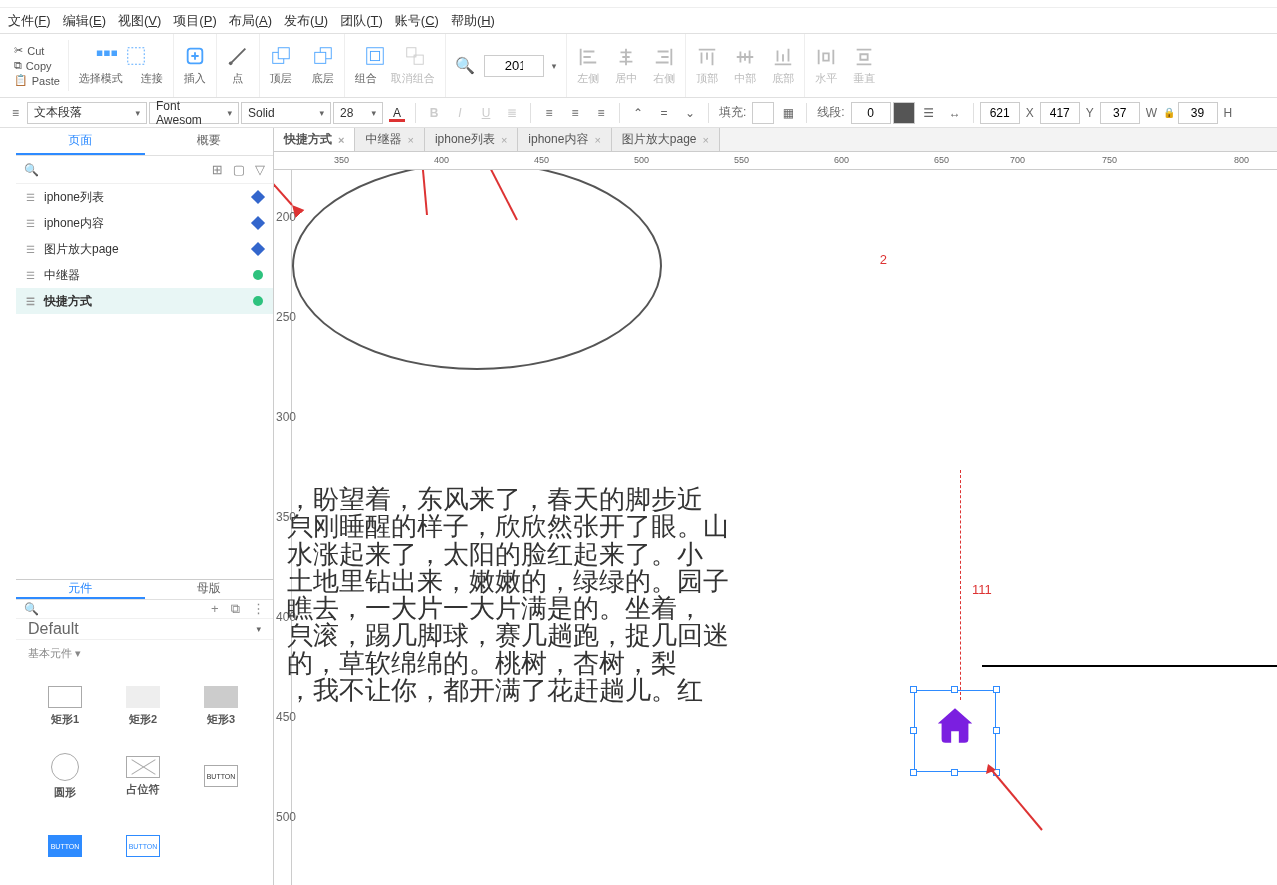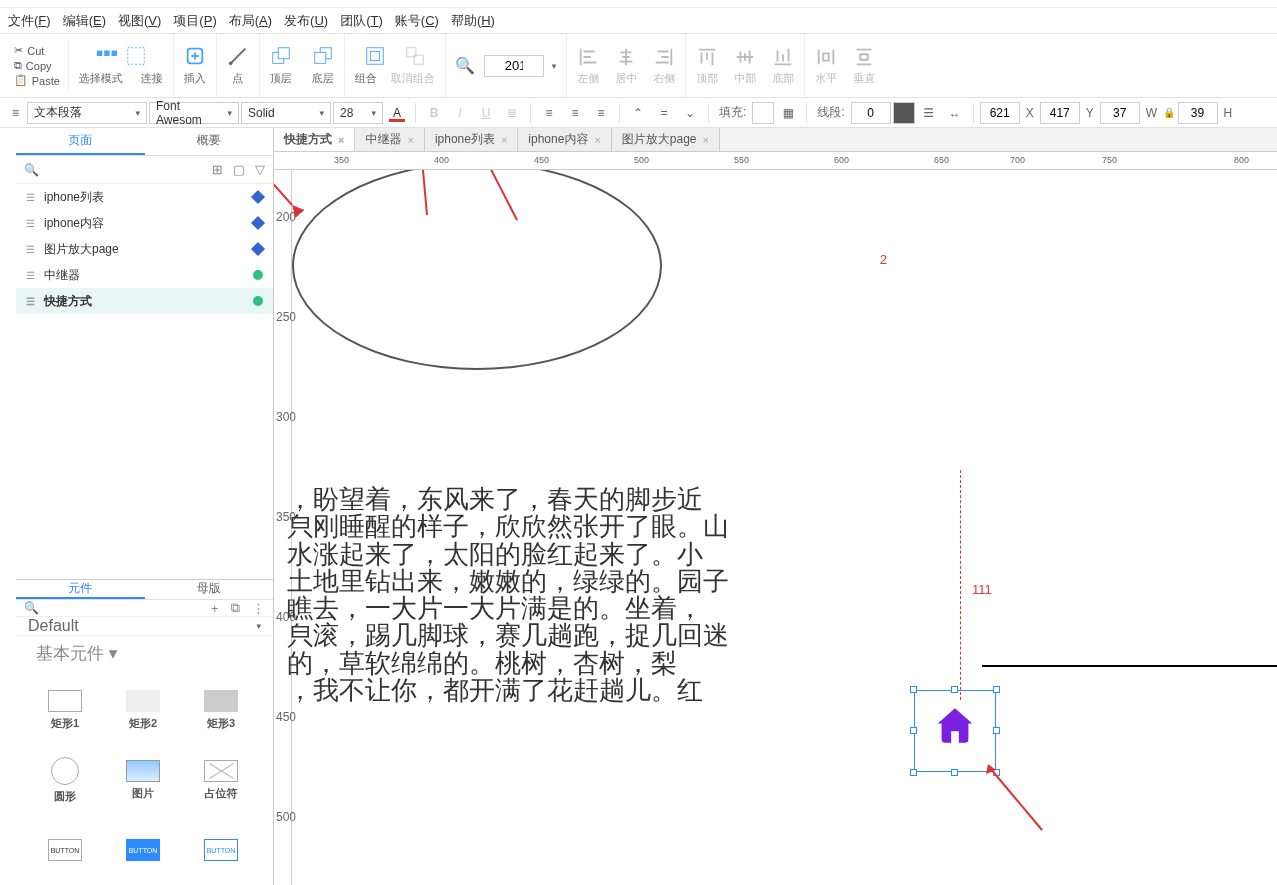--- a/index.html
+++ b/index.html
@@ -49,21 +49,21 @@
 .page-row.active { background:#e8f6f5; font-weight:600; }
 .page-row .file-ic { position:absolute; left:10px; color:#999; font-size:10px; }
 .page-row .badge { position:absolute; right:10px; width:10px; height:10px; background:#36c; transform:rotate(45deg); }
 .page-row .badge.ok { background:#2ec27e; border-radius:50%; transform:none; }
 
 .widgets-panel { height:305px; display:flex; flex-direction:column; }
 .lp-tabs2 { height:28px; display:flex; border-bottom:1px solid #e0e0e0; }
 .wp-search { height:28px; display:flex; align-items:center; padding:0 8px; gap:12px; border-bottom:1px solid #f0f0f0; }
 .wp-search .spacer{flex:1}
 .wp-lib { height:32px; display:flex; align-items:center; padding:0 12px; font-size:16px; color:#666; border-bottom:1px solid #f0f0f0; justify-content:space-between;}
-.wp-section { padding:6px 12px; font-size:17px; color:#888;margin-left:8px; }
+.wp-section { padding:6px 12px; font-size:11px; color:#888; }
 .wp-grid { display:flex; flex-wrap:wrap; padding:4px 10px; gap:0; }
 .wp-cell { width:78px; height:70px; display:flex; flex-direction:column; align-items:center; justify-content:center; gap:4px; }
 .wp-cell .shape { width:34px; height:22px; }
 .wp-cell .lbl { font-size:11px; color:#555;font-weight:bold; }
 .shape.rect { border:1px solid #aaa; }
 .shape.rect2 { background:#eee; }
 .shape.rect3 { background:#ccc; }
 .shape.circ { width:28px; height:28px; border:1px solid #aaa; border-radius:50%; }
 .shape.img { background:linear-gradient(#8fc7ff,#e0f0ff); position:relative; }
 .shape.img::after{content:"";position:absolute;inset:0;border:1px solid #999;}
@@ -412,24 +412,20 @@
           </div>
           <div class="wp-cell">
             <div class="shape rect3"></div>
             <div class="lbl">矩形3</div>
           </div>
           <div class="wp-cell">
             <div class="shape circ"></div>
             <div class="lbl">圆形</div>
           </div>
           <div class="wp-cell">
-            <div class="shape img"></div>
-            <div class="lbl">图片</div>
-          </div>
-          <div class="wp-cell">
             <div class="shape ph"></div>
             <div class="lbl">占位符</div>
           </div>
           <div class="wp-cell">
             <div class="shape btn1">BUTTON</div>
           </div>
           <div class="wp-cell">
             <div class="shape btn2">BUTTON</div>
           </div>
           <div class="wp-cell">

